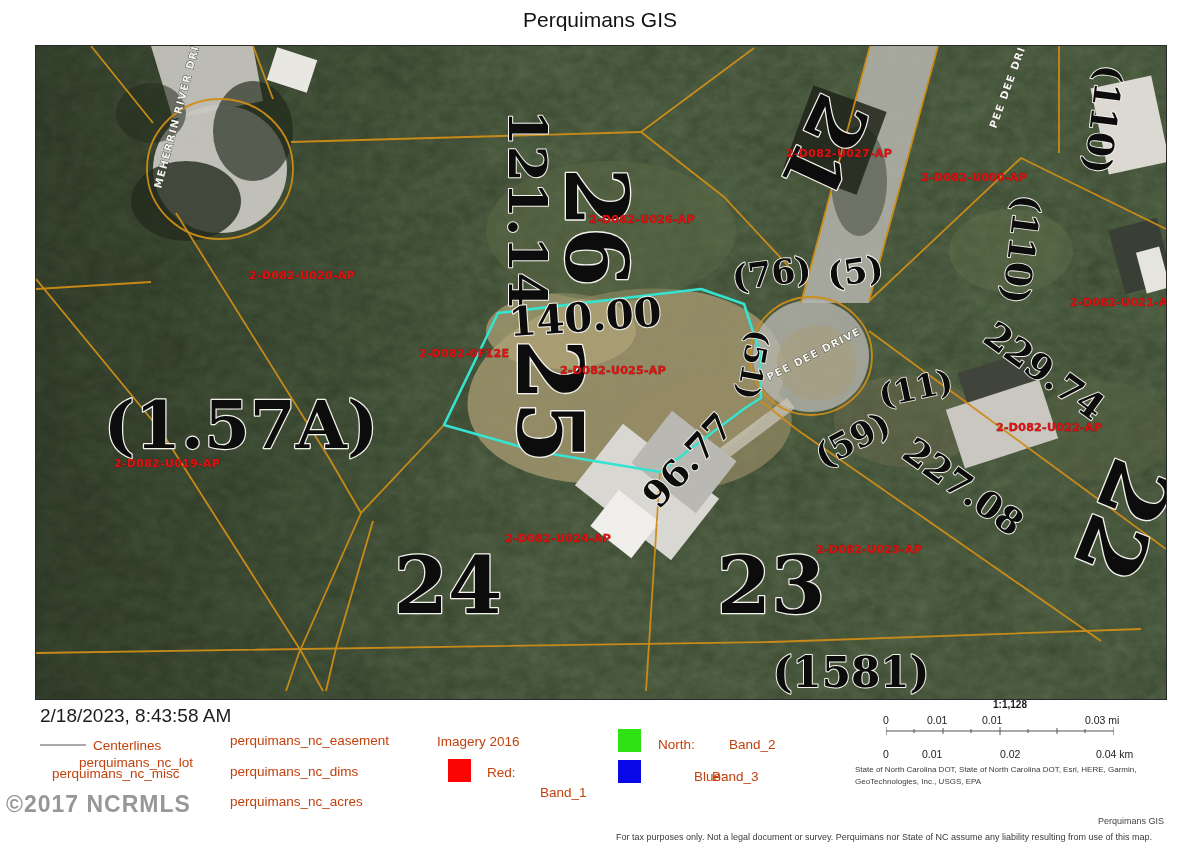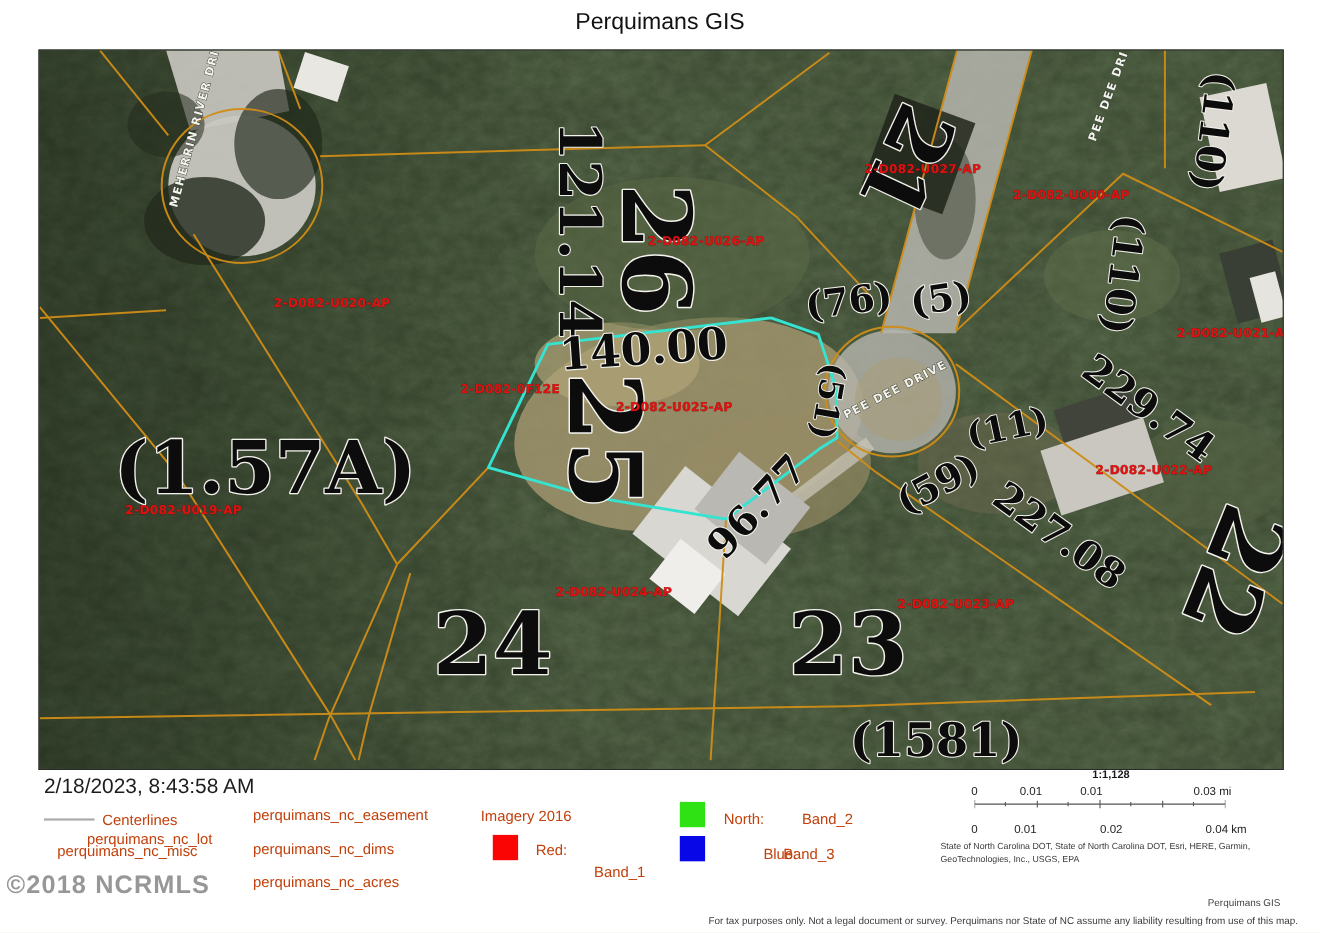--- a/index.html
+++ b/index.html
@@ -14,21 +14,21 @@
   .street{font-family:"DejaVu Sans",sans-serif;font-weight:bold;font-size:10.5px;fill:#f4f4ef;stroke:#30342a;stroke-width:.8;paint-order:stroke;letter-spacing:1.2px;}
   
   .legend-text{position:absolute;color:#c2410c;font-size:13.5px;}
   .timestamp{position:absolute;left:40px;top:705px;font-size:19px;color:#1c1c1c;}
   .swatch{position:absolute;width:23px;height:23px;}
   .line-swatch{position:absolute;left:40px;top:744px;width:46px;height:0;border-top:2px solid #ababab;}
   .scale-ratio{position:absolute;left:955px;top:699px;width:110px;text-align:center;font-size:10px;font-weight:bold;color:#1a1a1a;}
   .tick-label{position:absolute;font-size:10.5px;color:#222;}
   .attrib{position:absolute;left:855px;width:320px;font-size:8px;color:#3a3a3a;line-height:11px;}
   .brand{position:absolute;right:36px;top:816px;font-size:9px;color:#444;}
-  .disclaimer{position:absolute;right:20px;top:832px;font-size:9px;color:#3a3a3a;}
+  .disclaimer{position:absolute;right:48px;top:832px;font-size:9px;color:#3a3a3a;}
   .watermark{position:absolute;left:6px;top:791px;font-size:23px;font-weight:bold;color:rgba(125,125,125,.8);letter-spacing:1px;text-shadow:0 0 1px #ffffff;}
   .scalebar{position:absolute;left:886px;top:727px;width:228px;height:8px;}
 </style>
 </head>
 <body>
 
 <div class="page-title">Perquimans GIS</div>
 
 <div class="map-frame">
 <svg width="1130" height="653" viewBox="35 45 1130 653" xmlns="http://www.w3.org/2000/svg">
@@ -214,13 +214,13 @@
 </svg>
 <div class="tick-label" style="left:883px;top:748px;">0</div>
 <div class="tick-label" style="left:922px;top:748px;">0.01</div>
 <div class="tick-label" style="left:966px;top:748px;margin-left:34px;">0.02</div>
 <div class="tick-label" style="left:1052px;top:748px;padding-left:44px;">0.04 km</div>
 <div class="attrib" style="top:764px;">State of North Carolina DOT, State of North Carolina DOT, Esri, HERE, Garmin,</div>
 <div class="attrib" style="top:776px;">GeoTechnologies, Inc., USGS, EPA</div>
 
 <div class="brand">Perquimans GIS</div>
 <div class="disclaimer">For tax purposes only. Not a legal document or survey.  Perquimans nor State of NC assume any liability resulting from use of this map.</div>
-<div class="watermark">©2018 NCRMLS</div>
+<div class="watermark">©2017 NCRMLS</div>
 
 </body></html>

